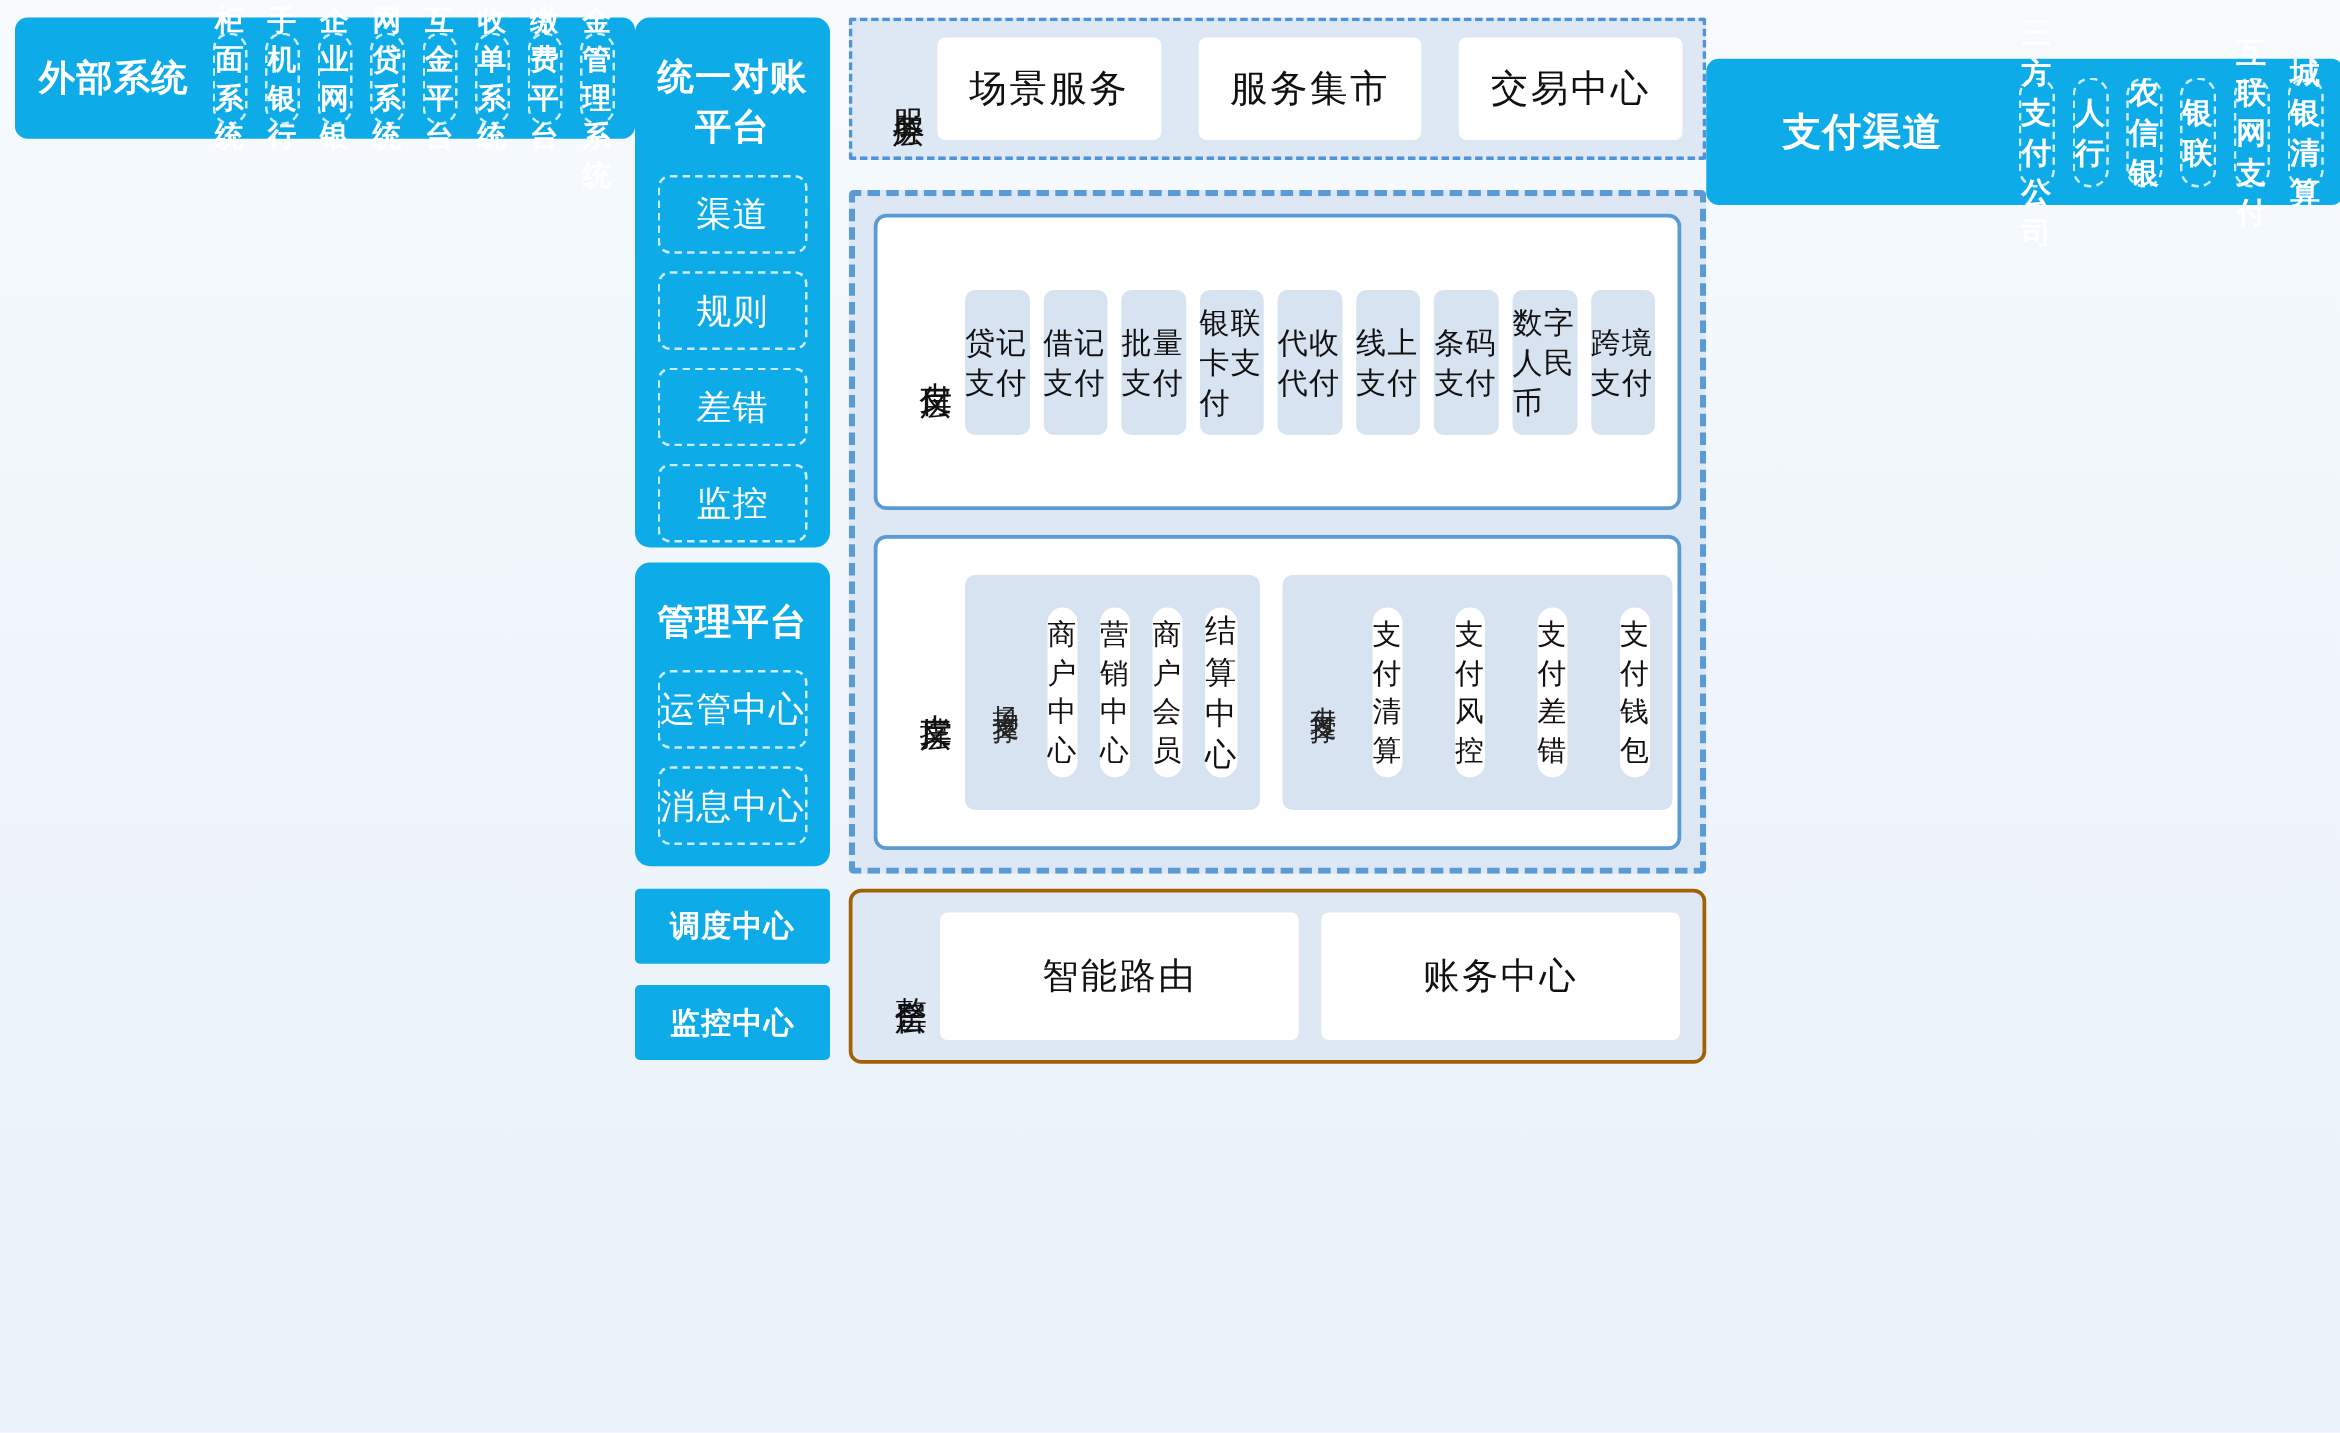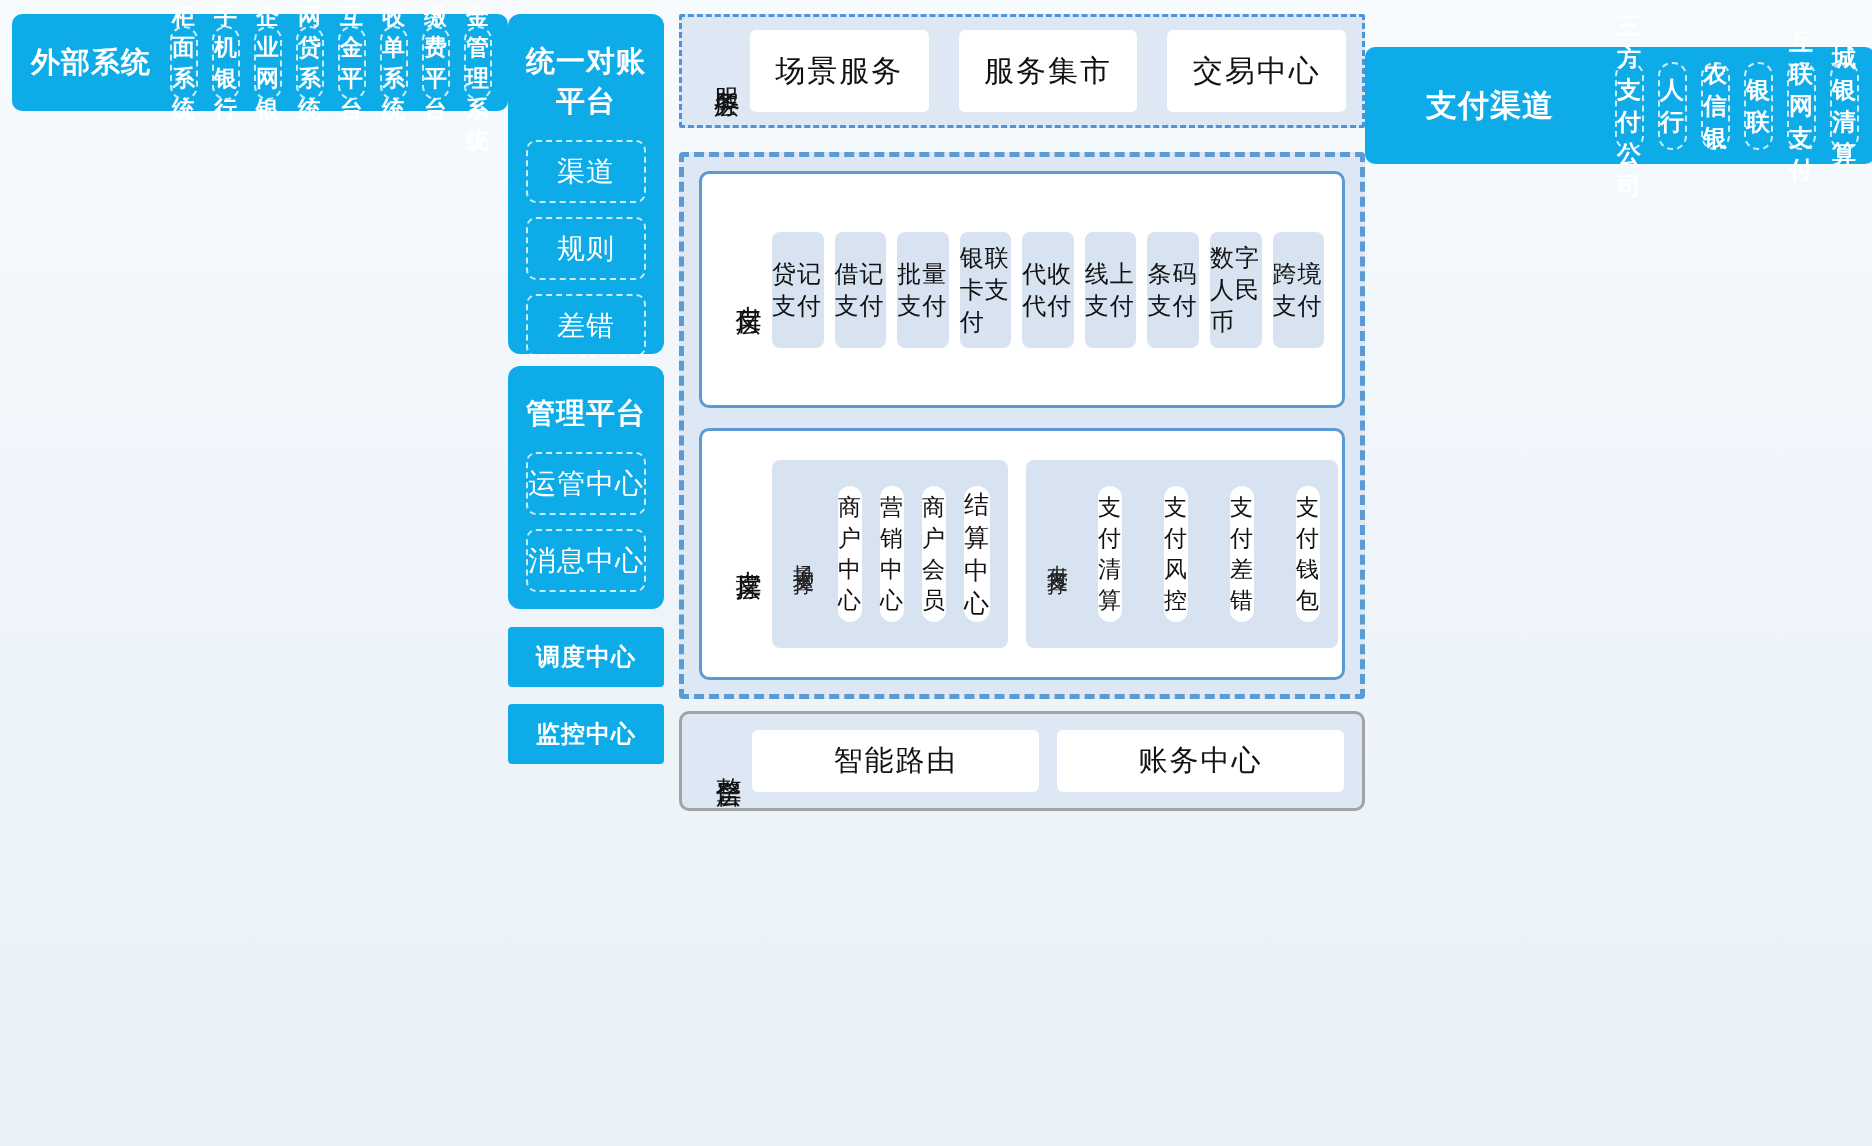--- a/index.html
+++ b/index.html
@@ -118,22 +118,22 @@
   .group.paysup .g-items { gap: 42px; }
   .g-item {
     background: #ffffff; border-radius: 14px; flex: 1;
     display: flex; align-items: center; justify-content: center;
     font-size: 23px; letter-spacing: 1px; color: #111;
   }
   .group.scene .g-item:last-child { font-size: 25px; }
 
   
   .integration-layer {
-    height: 100px;
-    border: 3px solid #a3a3a3; border-radius: 10px;
+    height: 140px;
+    border: 3px solid #a16207; border-radius: 10px;
     background: #dde8f4; padding: 16px 18px 16px 24px;
   }
   .integration-layer .boxes { flex: 1; display: flex; gap: 18px; align-items: stretch; }
   .integration-layer .white-box { flex: 1; font-size: 29px; }
 </style>
 </head>
 <body>
 
 <div class="page">
 
@@ -147,21 +147,21 @@
       <div class="dash-item">互金平台</div>
       <div class="dash-item">收单系统</div>
       <div class="dash-item">缴费平台</div>
       <div class="dash-item">现金管理系统</div>
     </div>
   </div>
 
   <div class="middle">
 
     <div class="sidebar">
-      <div class="side-block blue" style="height:340px;">
+      <div class="side-block blue" style="height:424px;">
         <div class="side-title">统一对账平台</div>
         <div class="side-dash">渠道</div>
         <div class="side-dash">规则</div>
         <div class="side-dash">差错</div>
         <div class="side-dash">监控</div>
       </div>
       <div class="side-block blue mgmt" style="height:243px;">
         <div class="side-title">管理平台</div>
         <div class="side-dash">运管中心</div>
         <div class="side-dash">消息中心</div>

